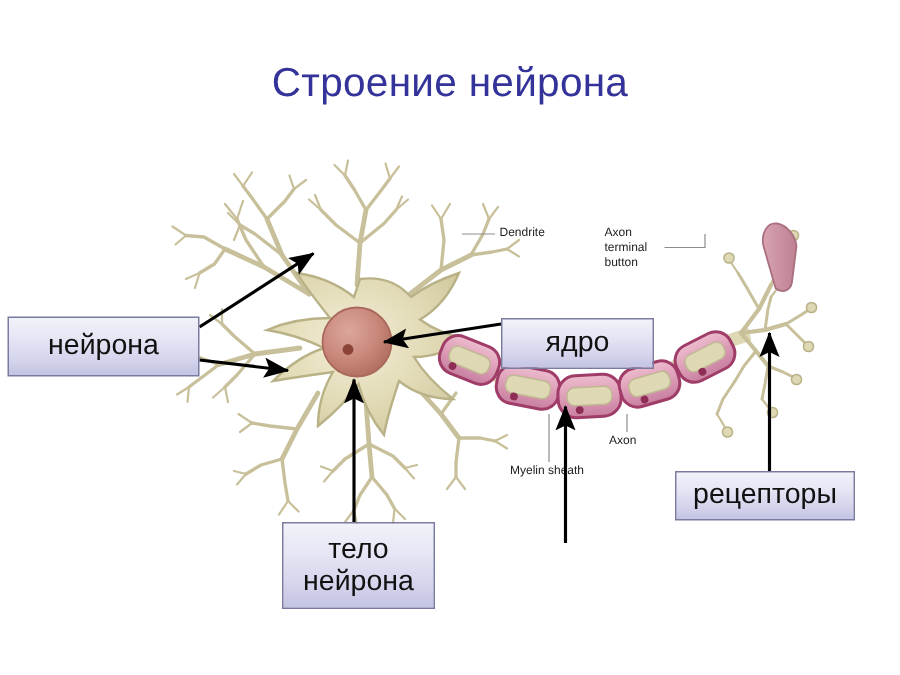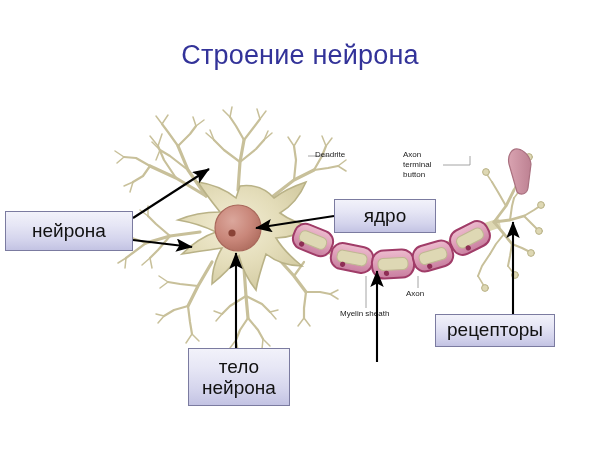--- a/index.html
+++ b/index.html
@@ -336,21 +336,21 @@
     <path d="M518,149 C524,150 530,156 531,164 L528,188 C527,194 521,196 517,192 L509,164 C507,155 512,148 518,149 Z" fill="url(#targetGrad)" stroke="#a9707f" stroke-width="1.2"></path>
 
     <g stroke="#8d8d8d" stroke-width="0.8" fill="none">
       <path d="M308,156 L330,156"></path>
       <path d="M443,165 L470,165 L470,156"></path>
       <path d="M418,288 L418,276"></path>
       <path d="M366,308 L366,276"></path>
     </g>
   </svg>
 
-  <div class="eng-label" style="left:315px; top:150px;">Dendrite</div>
+  <div class="eng-label" style="left:333px; top:150px;">Dendrite</div>
   <div class="eng-label" style="left:403px; top:150px;">Axon
 terminal
 button</div>
   <div class="eng-label" style="left:406px; top:289px;">Axon</div>
   <div class="eng-label" style="left:340px; top:309px;">Myelin sheath</div>
 
   <svg id="arrows" viewBox="0 0 600 450" xmlns="http://www.w3.org/2000/svg">
     <defs>
       <marker id="ah" markerWidth="9" markerHeight="9" refX="7.6" refY="3.2" orient="auto" markerUnits="strokeWidth">
         <path d="M0,0 L8,3.2 L0,6.4 L1.6,3.2 Z" fill="#000000"></path>
@@ -363,25 +363,25 @@
       <line x1="236" y1="348" x2="236" y2="253"></line>
       <line x1="377" y1="362" x2="377" y2="271"></line>
       <line x1="513" y1="314" x2="513" y2="222"></line>
     </g>
   </svg>
 
   <div class="callout" style="left:5px; top:211px; width:128px; height:40px;">
     <span>нейрона</span>
   </div>
 
-  <div class="callout" style="left:334px; top:199px; width:102px; height:34px;">
+  <div class="callout" style="left:334px; top:212px; width:102px; height:34px;">
     <span>ядро</span>
   </div>
 
-  <div class="callout" style="left:435px; top:314px; width:120px; height:33px;">
+  <div class="callout" style="left:450px; top:314px; width:120px; height:33px;">
     <span>рецепторы</span>
   </div>
 
   <div class="callout two-line" style="left:188px; top:348px; width:102px; height:58px;align-items:center;">
     <span style="white-space:pre-line;">тело
 нейрона</span>
   </div>
 
 
 </div>

